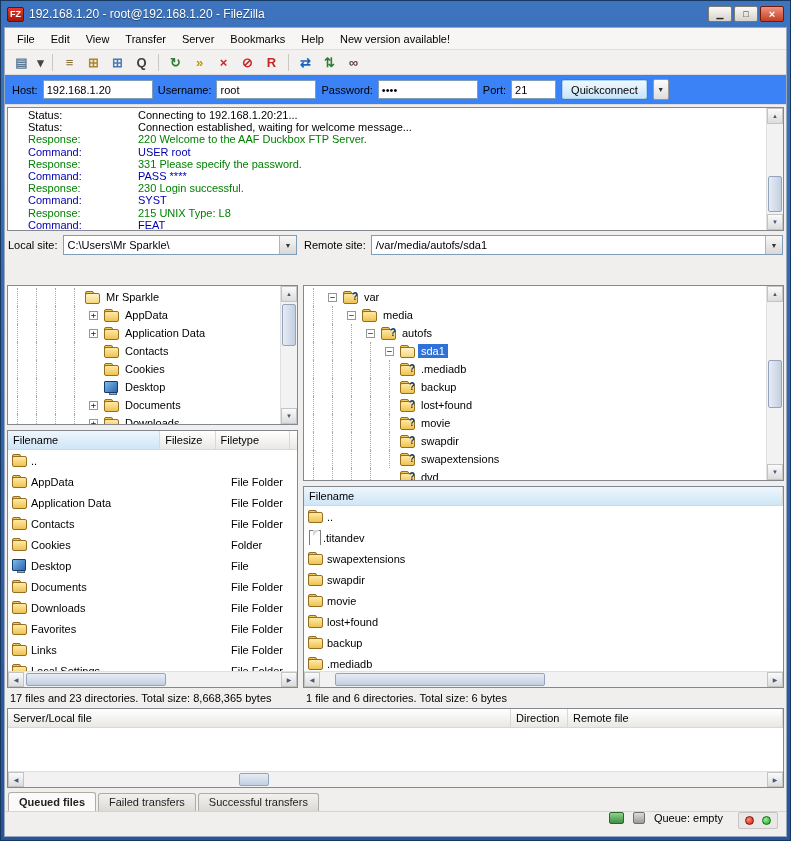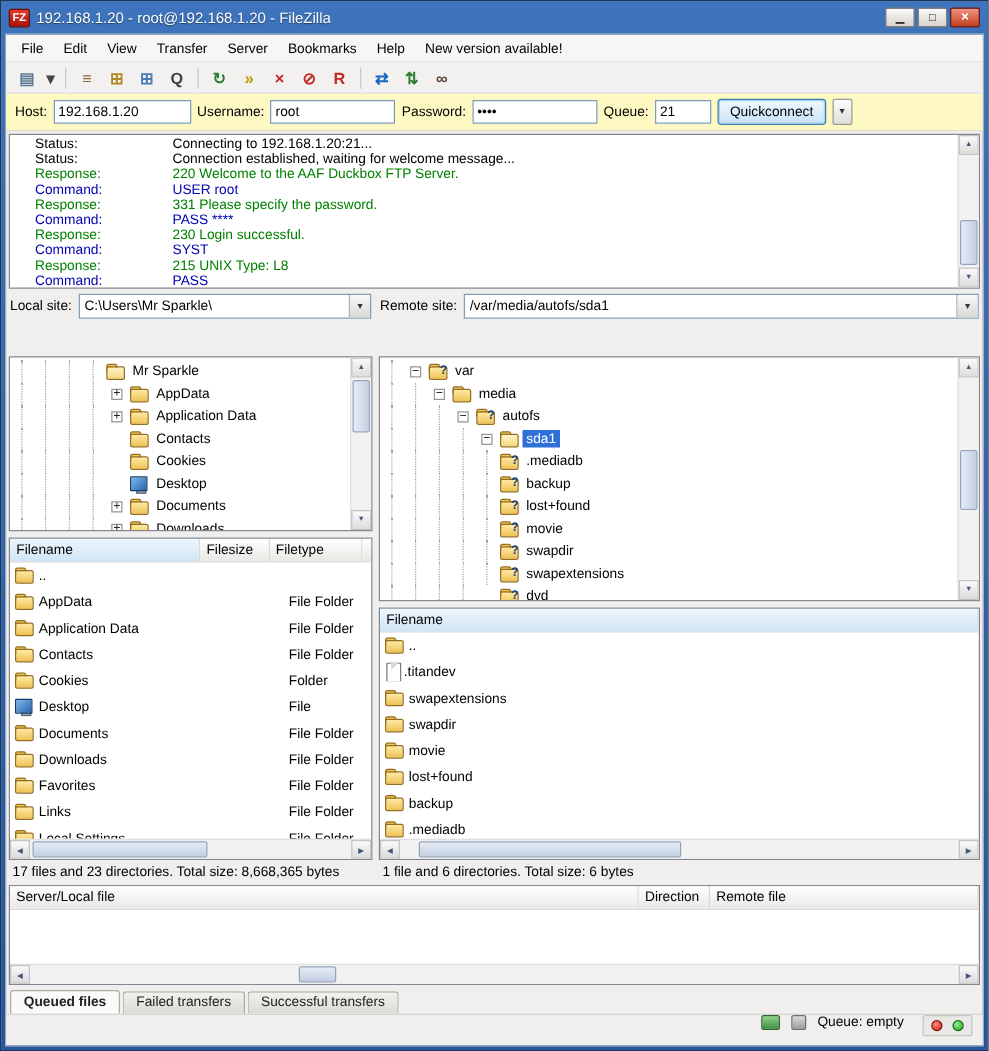--- a/index.html
+++ b/index.html
@@ -27,21 +27,21 @@
   
   .menubar { height:22px; display:flex; align-items:center; padding:0 4px; background:#f7f6f4; border-bottom:1px solid #e0dfdc; }
   .menu-item { padding:3px 8px; white-space:nowrap; }
   .toolbar { height:25px; display:flex; align-items:center; padding:0 5px; gap:1px; background:#f2f1ef; border-bottom:1px solid #dddcd9; }
   .tb-btn { width:23px; height:21px; display:flex; align-items:center; justify-content:center; border:1px solid transparent; border-radius:2px; }
   .tb-btn.narrow { width:13px; }
   .tb-glyph { font-size:13px; line-height:13px; font-weight:bold; }
   .tb-sep { width:1px; height:17px; background:#c9c8c5; margin:0 4px; }
 
   
-  .qcbar { height:30px; display:flex; align-items:center; gap:5px; padding:0 7px; background:#fef9c3; border-bottom:1px solid #dddcd9; }
+  .qcbar { height:30px; display:flex; align-items:center; gap:5px; padding:0 7px; background:#3b82f6; border-bottom:1px solid #dddcd9; }
   .qc-label { white-space:nowrap; }
   .qc-input { height:19px; border:1px solid #7f9db9; background:#fff; padding:1px 3px;
     font-family:"Liberation Sans",sans-serif; font-size:11px; }
   .qc-btn { height:21px; padding:1px 9px; font-family:"Liberation Sans",sans-serif; font-size:11px;
     background:linear-gradient(#f2f9ff,#c7e3f7); border:1px solid #3c7fb1; border-radius:3px; box-shadow:0 0 0 1px #a8d2ef inset; }
   .qc-drop { width:16px; height:21px; display:flex; align-items:center; justify-content:center;
     background:linear-gradient(#fdfdfd,#dfdedb); border:1px solid #9a9893; border-radius:2px; font-size:7px; color:#333; }
 
   
   .log-wrap { height:124px; margin:2px; background:#fff; border:1px solid #828790; display:flex; overflow:hidden; }
@@ -205,21 +205,21 @@
         </span>
       </div>
 
     <div class="qcbar">
       <span class="qc-label">Host:</span>
       <input class="qc-input" style="width: 110px;" value="192.168.1.20">
       <span class="qc-label">Username:</span>
       <input class="qc-input" style="width: 100px;" value="root">
       <span class="qc-label">Password:</span>
       <input class="qc-input" style="width: 100px;" value="••••">
-      <span class="qc-label">Queue:</span>
+      <span class="qc-label">Port:</span>
       <input class="qc-input" style="width: 45px;" value="21">
       <button class="qc-btn">Quickconnect</button>
       <span class="qc-drop">
           <span>▼</span>
         </span>
     </div>
 
     <div class="log-wrap">
       <div class="log-body" id="log-body">
           <div class="log-line">
@@ -253,21 +253,21 @@
           <div class="log-line">
             <span class="log-label" style="color:#0000b4">Command:</span>
             <span style="color:#0000b4">SYST</span>
           </div>
           <div class="log-line">
             <span class="log-label" style="color:#008000">Response:</span>
             <span style="color:#008000">215 UNIX Type: L8</span>
           </div>
           <div class="log-line">
             <span class="log-label" style="color:#0000b4">Command:</span>
-            <span style="color:#0000b4">PASS</span>
+            <span style="color:#0000b4">FEAT</span>
           </div>
         </div>
       <div class="vscroll" id="vs-log">
           <span class="vs-btn">▲</span>
           <span class="vs-track">
             <span class="vs-thumb" style="top:52px;height:36px"></span>
           </span>
           <span class="vs-btn">▼</span>
         </div>
     </div>

